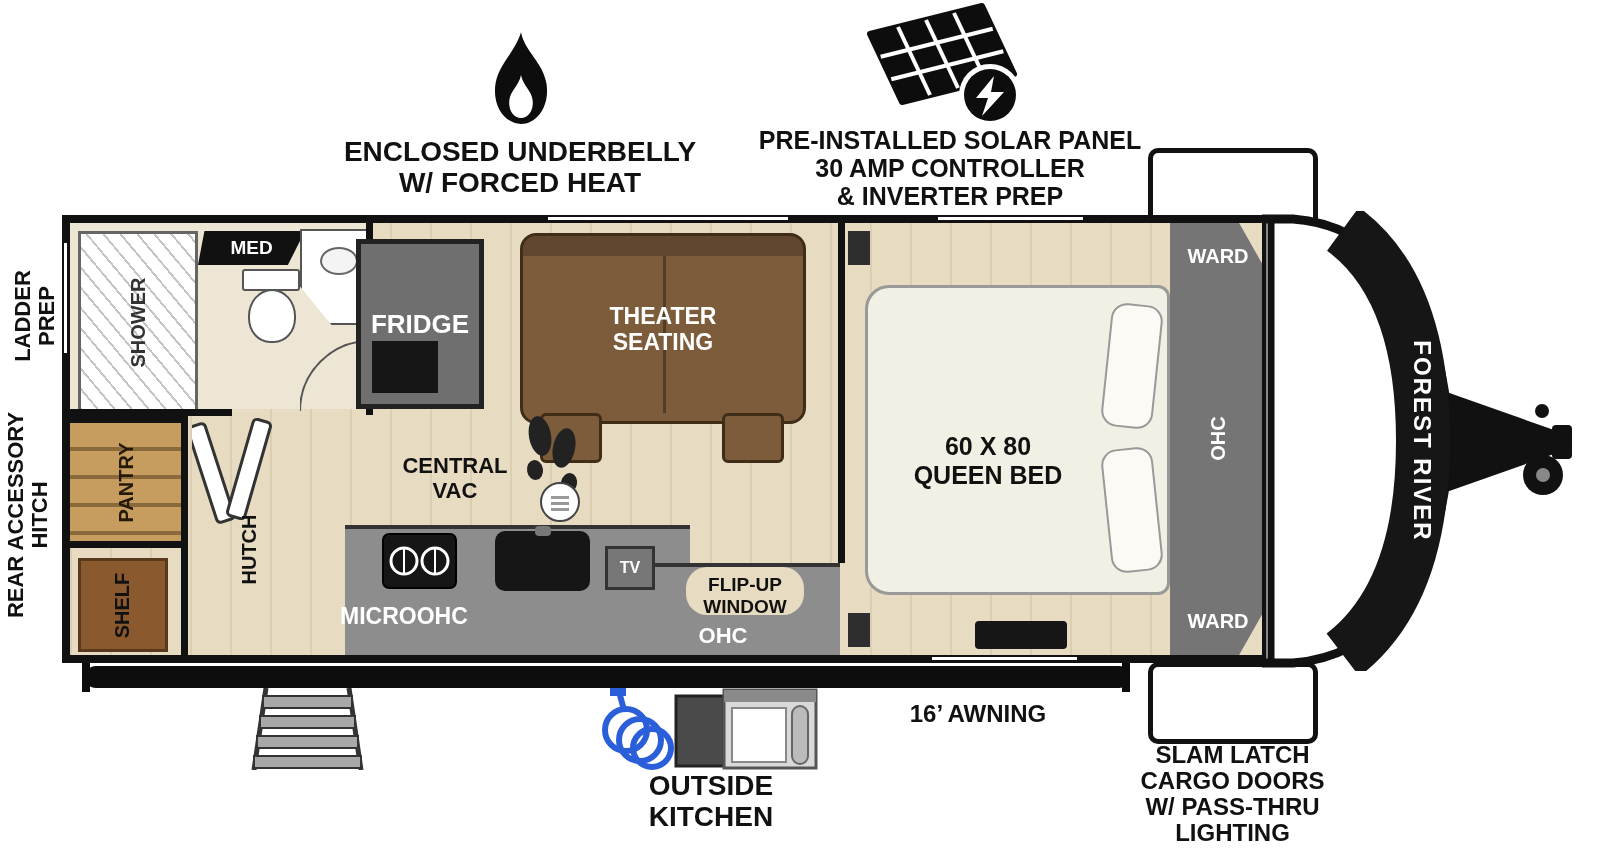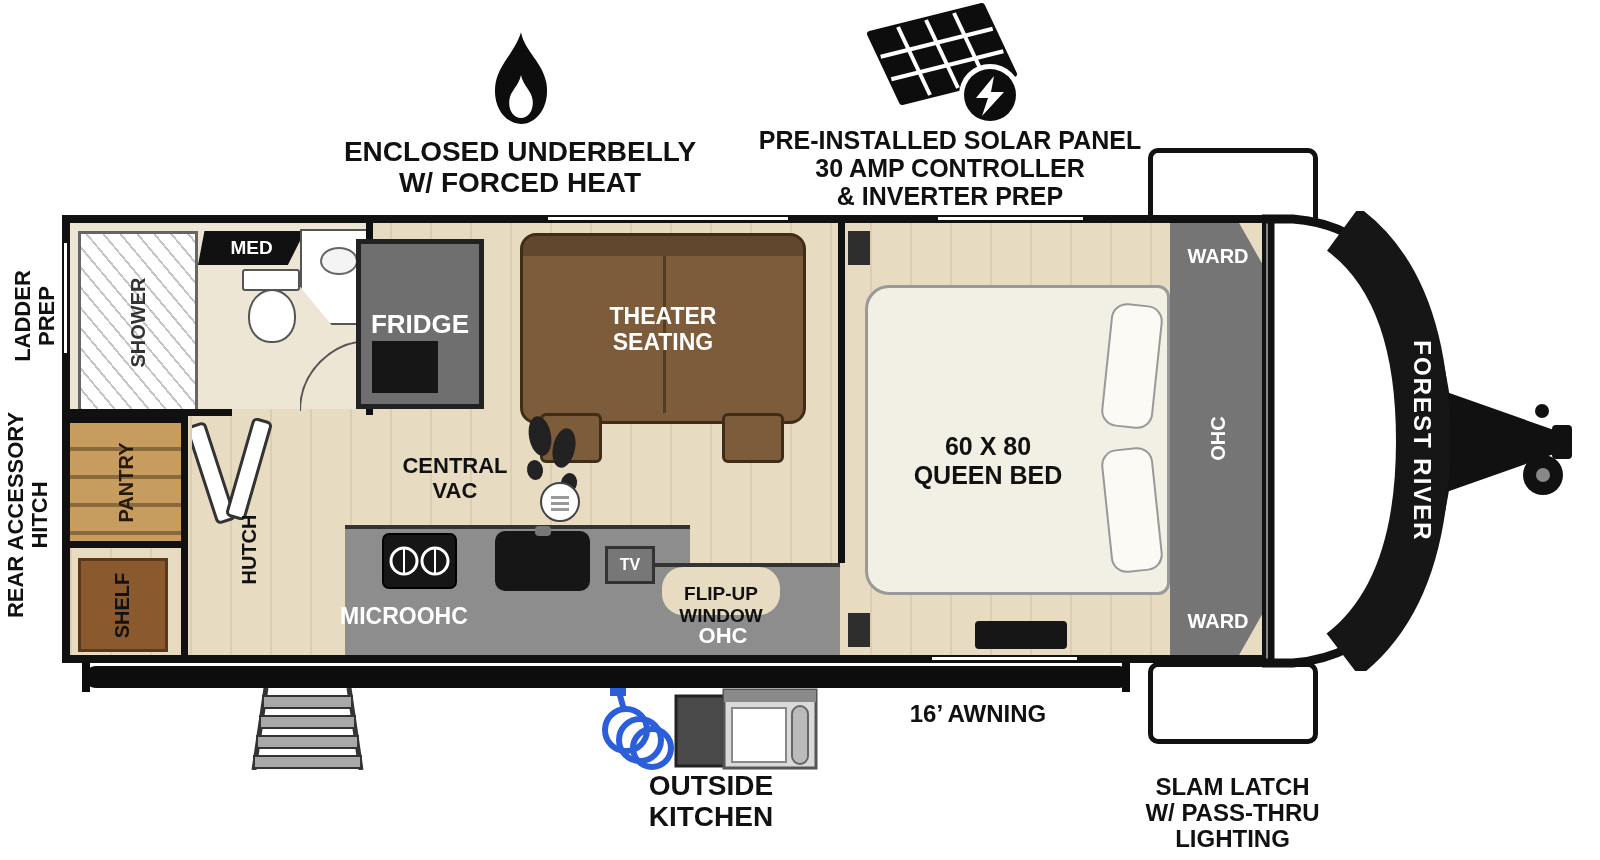--- a/index.html
+++ b/index.html
@@ -150,24 +150,24 @@
       <line x1="22" y1="15" x2="22" y2="41" stroke="#fff" stroke-width="2"></line>
       <line x1="53" y1="15" x2="53" y2="41" stroke="#fff" stroke-width="2"></line>
     </svg>
     <div class="abs" style="left:425px;top:308px;width:95px;height:60px;background:#161616;border-radius:10px;">
       <div class="abs" style="left:40px;top:-5px;width:16px;height:10px;background:#777;border-radius:4px;"></div>
     </div>
     <div class="abs wht" style="left:270px;top:380px;width:290px;display:flex;justify-content:flex-start;font-size:23px;">
       <span>MICRO</span>
       <span>OHC</span>
     </div>
-    <div class="abs vflex wht" style="left:535px;top:323px;width:50px;height:38px;background:#777;border:3px solid #333;box-sizing:border-box;font-size:16px;">
+    <div class="abs vflex wht" style="left:535px;top:323px;width:50px;height:44px;background:#777;border:3px solid #333;box-sizing:border-box;font-size:16px;">
       <span>TV</span>
     </div>
-    <div class="abs c" style="left:592px;top:344px;width:118px;height:48px;background:#e7dcc2;font-size:19px;line-height:22px;padding-top:16px;box-sizing:border-box;border-radius:21px;">
+    <div class="abs c" style="left:616px;top:344px;width:118px;height:48px;background:#e7dcc2;font-size:19px;line-height:22px;padding-top:7px;box-sizing:border-box;border-radius:21px;">
       <span class="line">FLIP-UP</span>
       <span class="line">WINDOW</span>
     </div>
     <div class="abs c wht" style="left:598px;top:400px;width:110px;font-size:22px;">OHC</div>
 
     <div class="abs wall" style="left:768px;top:0;width:7px;height:340px;"></div>
     <div class="abs" style="left:778px;top:8px;width:22px;height:34px;background:#2e2e2e;"></div>
     <div class="abs" style="left:778px;top:390px;width:22px;height:34px;background:#2e2e2e;"></div>
     <div class="abs" style="left:795px;top:62px;width:305px;height:310px;background:#f2efe4;border:3px solid #999;border-radius:24px 12px 12px 24px;box-sizing:border-box;">
       <div class="abs" style="left:238px;top:16px;width:48px;height:120px;background:#fbfaf4;border:2px solid #999;border-radius:16px;transform:rotate(6deg);"></div>
@@ -234,19 +234,20 @@
     <rect x="136" y="10" width="92" height="78" fill="#d9d9d9" stroke="#555" stroke-width="3"></rect>
     <rect x="136" y="10" width="92" height="12" fill="#8a8a8a"></rect>
     <rect x="144" y="28" width="54" height="54" fill="#fff" stroke="#888" stroke-width="2"></rect>
     <rect x="204" y="26" width="16" height="58" rx="8" fill="#bbb" stroke="#666" stroke-width="2"></rect>
   </svg>
   <div class="abs c" style="left:606px;top:770px;width:210px;font-size:28px;line-height:31px;">
     <span class="line">OUTSIDE</span>
     <span class="line">KITCHEN</span>
   </div>
 
-  <div class="abs c" style="left:1105px;top:742px;width:255px;font-size:24px;line-height:26px;margin-top:32px;">
+  <div class="abs c" style="left:1105px;top:742px;width:255px;font-size:24px;line-height:26px;">
     <span class="line">SLAM LATCH</span>
+    <span class="line">CARGO DOORS</span>
     <span class="line">W/ PASS-THRU</span>
     <span class="line">LIGHTING</span>
   </div>
 
 </div>
 
 </body></html>

